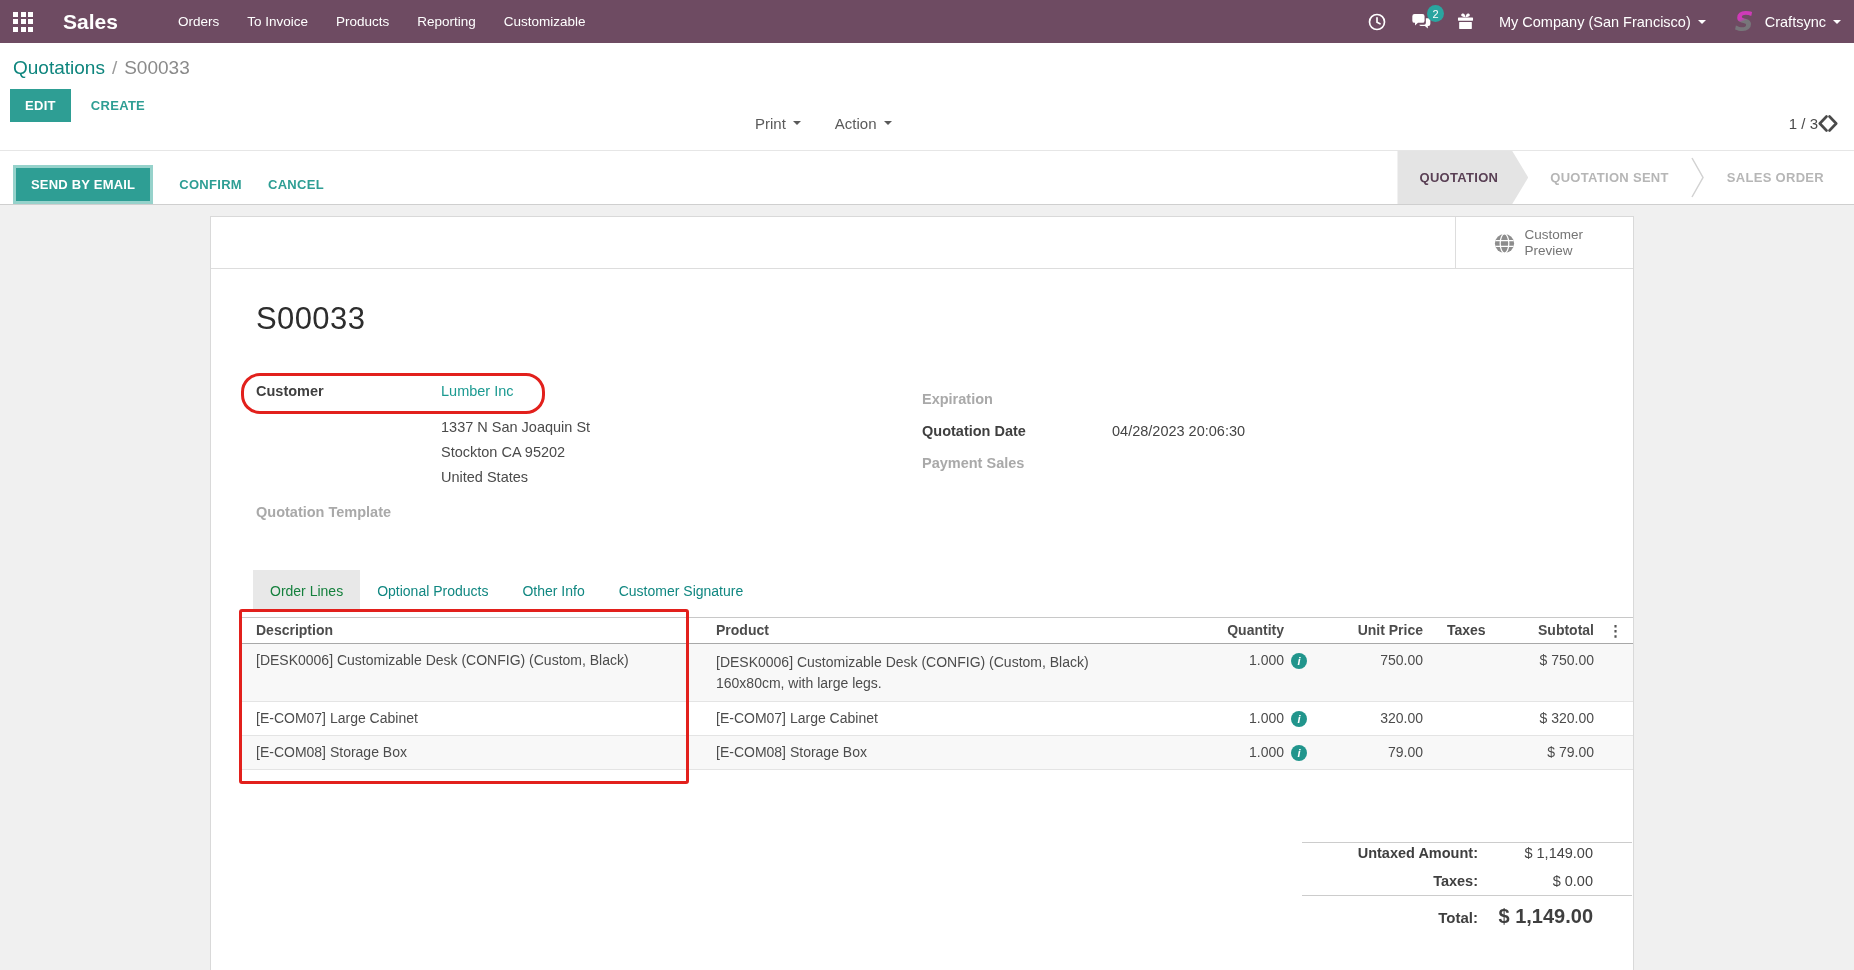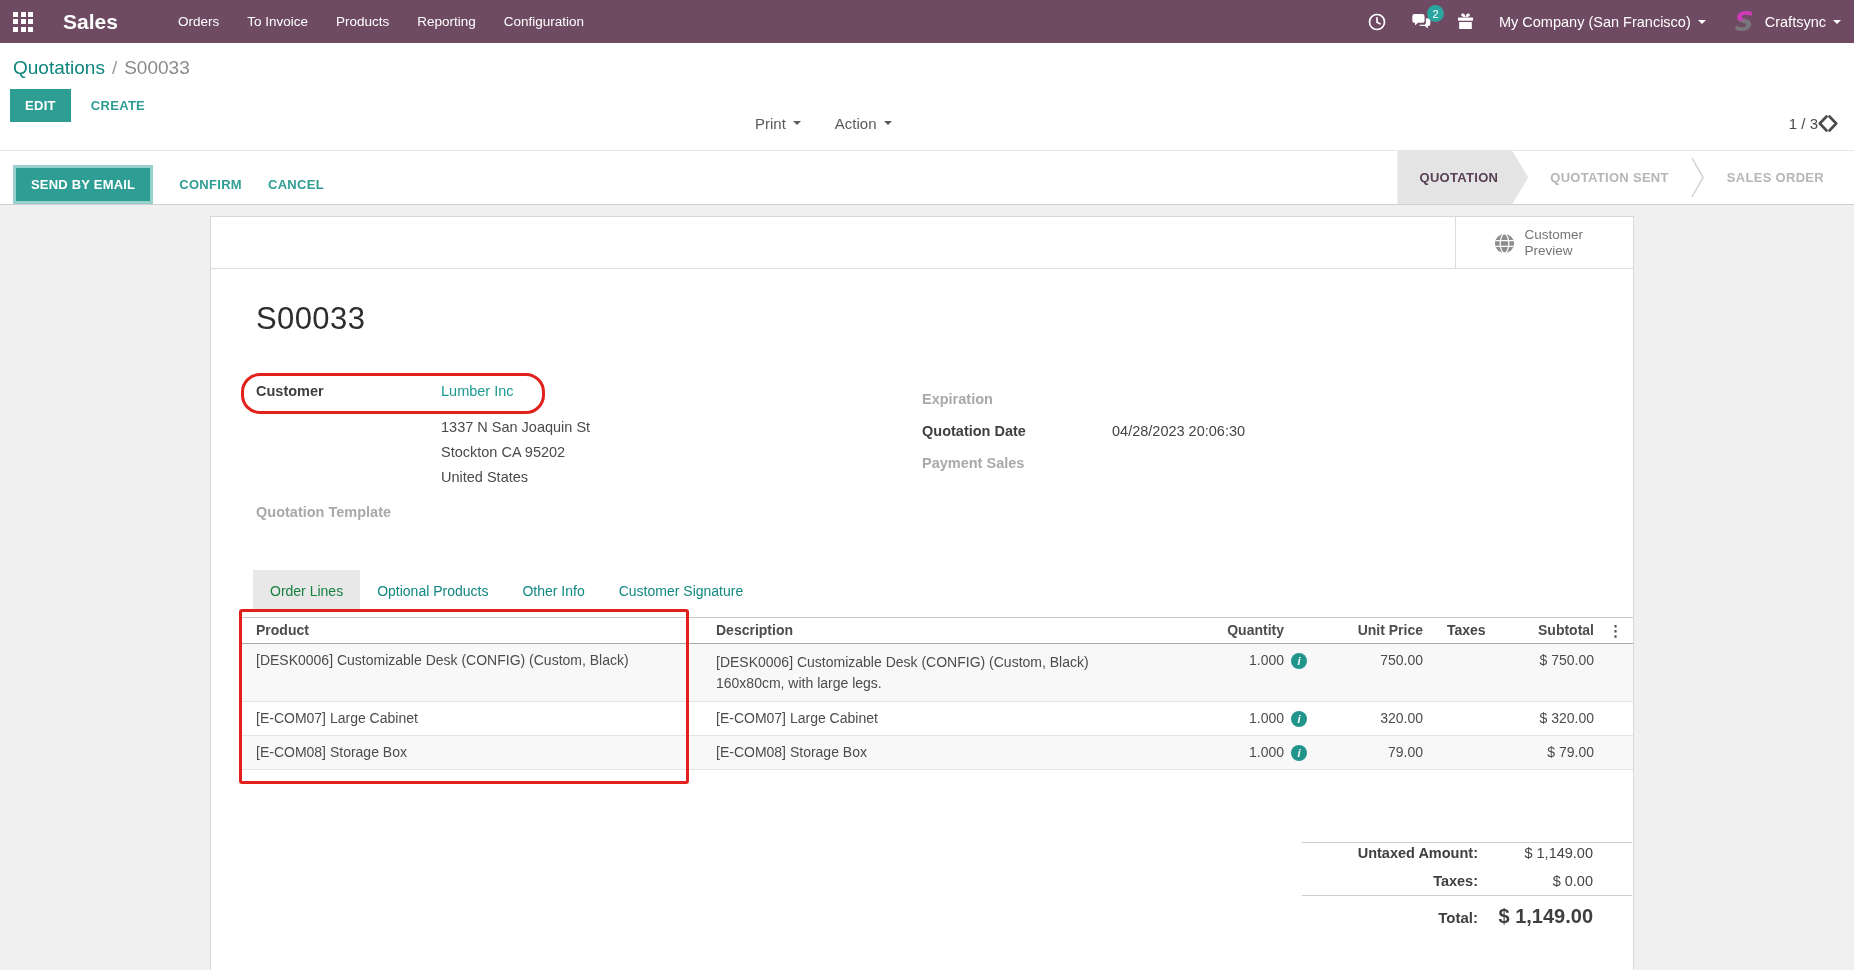--- a/index.html
+++ b/index.html
@@ -123,21 +123,21 @@
       <i></i>
       <i></i>
       <i></i>
   </div>
   <div class="brand">Sales</div>
   <nav class="menu">
     <a>Orders</a>
     <a>To Invoice</a>
     <a>Products</a>
     <a>Reporting</a>
-    <a>Configuration</a>
+    <a>Customizable</a>
   </nav>
   <div class="nav-right">
     <span class="nav-icon">
       <svg viewBox="0 0 24 24" width="20" height="20" fill="none" stroke="#fff" stroke-width="2">
         <circle cx="12" cy="12" r="9"></circle>
           <path d="M12 7v5.2l3.6 2" stroke-linecap="round"></path>
       </svg>
     </span>
     <span class="nav-icon">
       <svg viewBox="0 0 24 24" width="21" height="21">
@@ -272,22 +272,22 @@
 
   <div class="tabs">
     <div class="tab active">Order Lines</div>
     <div class="tab">Optional Products</div>
     <div class="tab">Other Info</div>
     <div class="tab">Customer Signature</div>
   </div>
 
   <div class="olines">
     <div class="trow thead">
+      <div class="cell c-desc">Description</div>
       <div class="cell c-prod">Product</div>
-      <div class="cell c-desc">Description</div>
       <div class="cell c-qty">Quantity</div>
       <div class="cell"></div>
       <div class="cell c-price">Unit Price</div>
       <div class="cell c-tax">Taxes</div>
       <div class="cell c-sub">Subtotal</div>
       <div class="cell c-dots"><span class="kebab"></span></div>
     </div>
 
     <div class="trow tbody stripe r-tall">
       <div class="cell c-prod">[DESK0006] Customizable Desk (CONFIG) (Custom, Black)</div>

